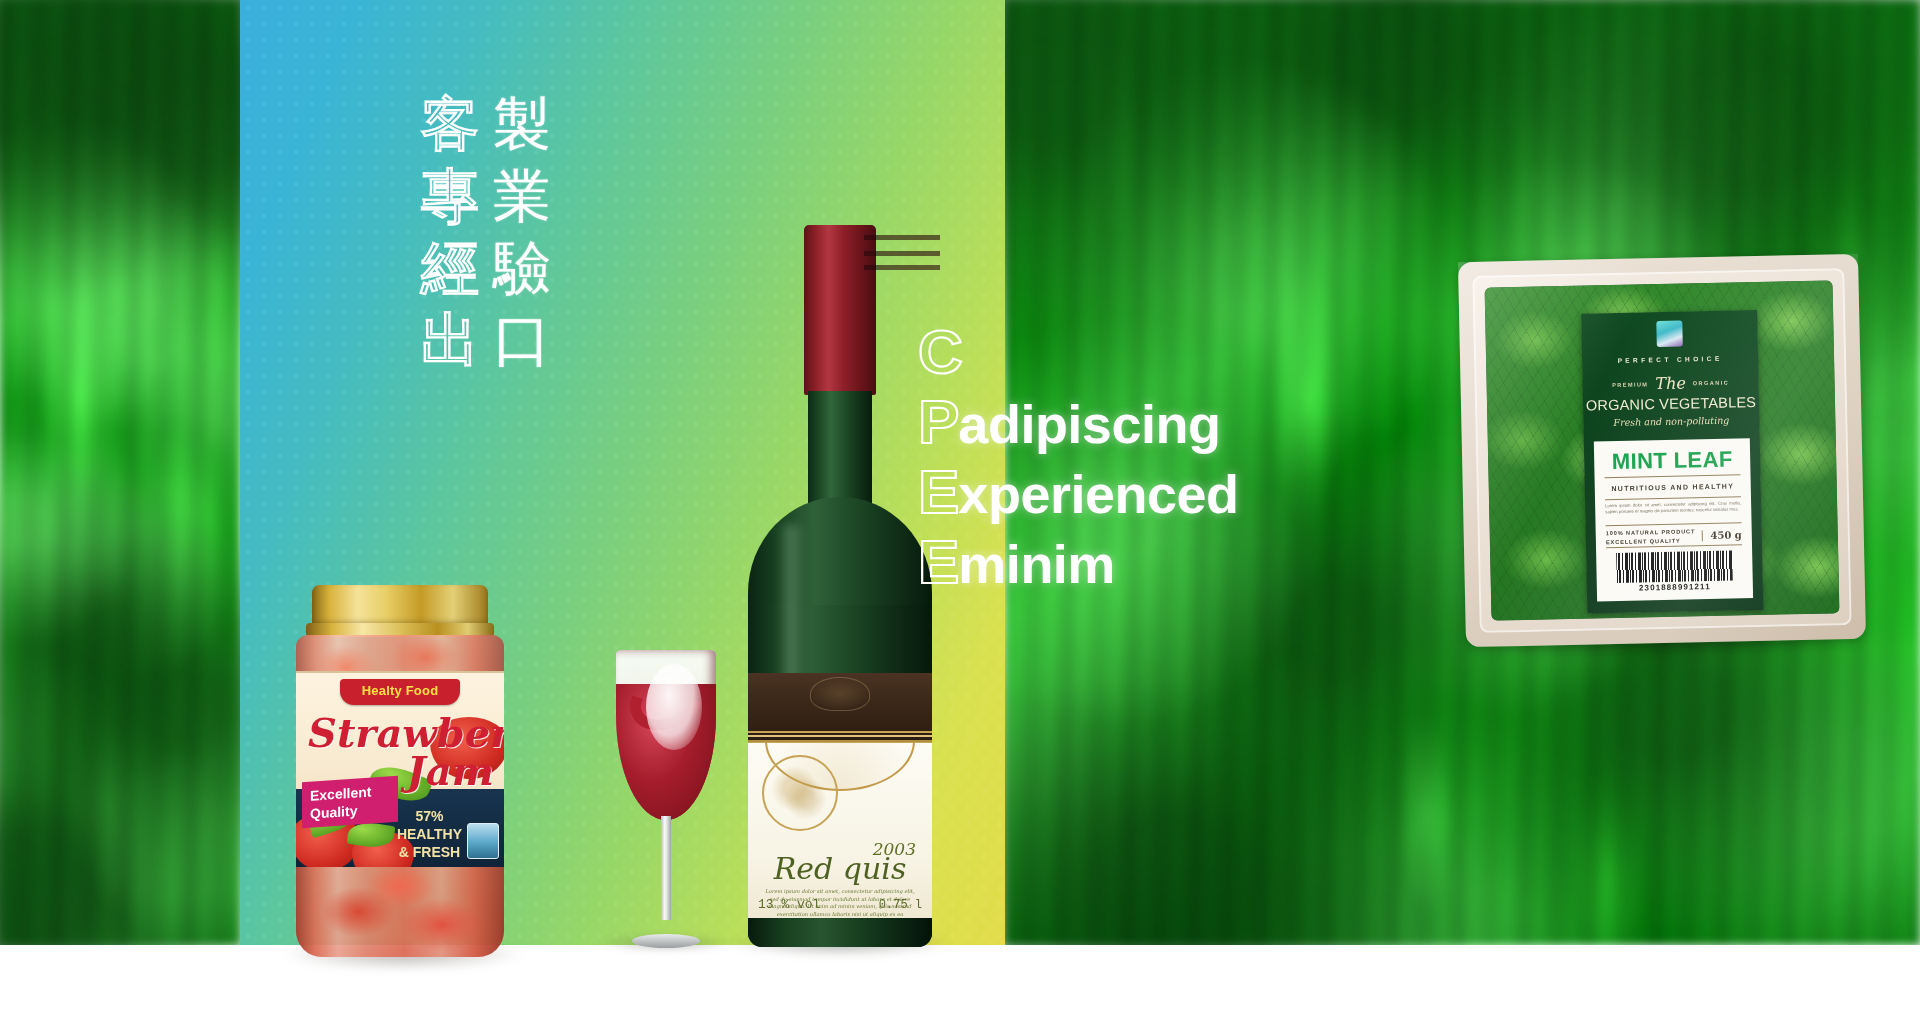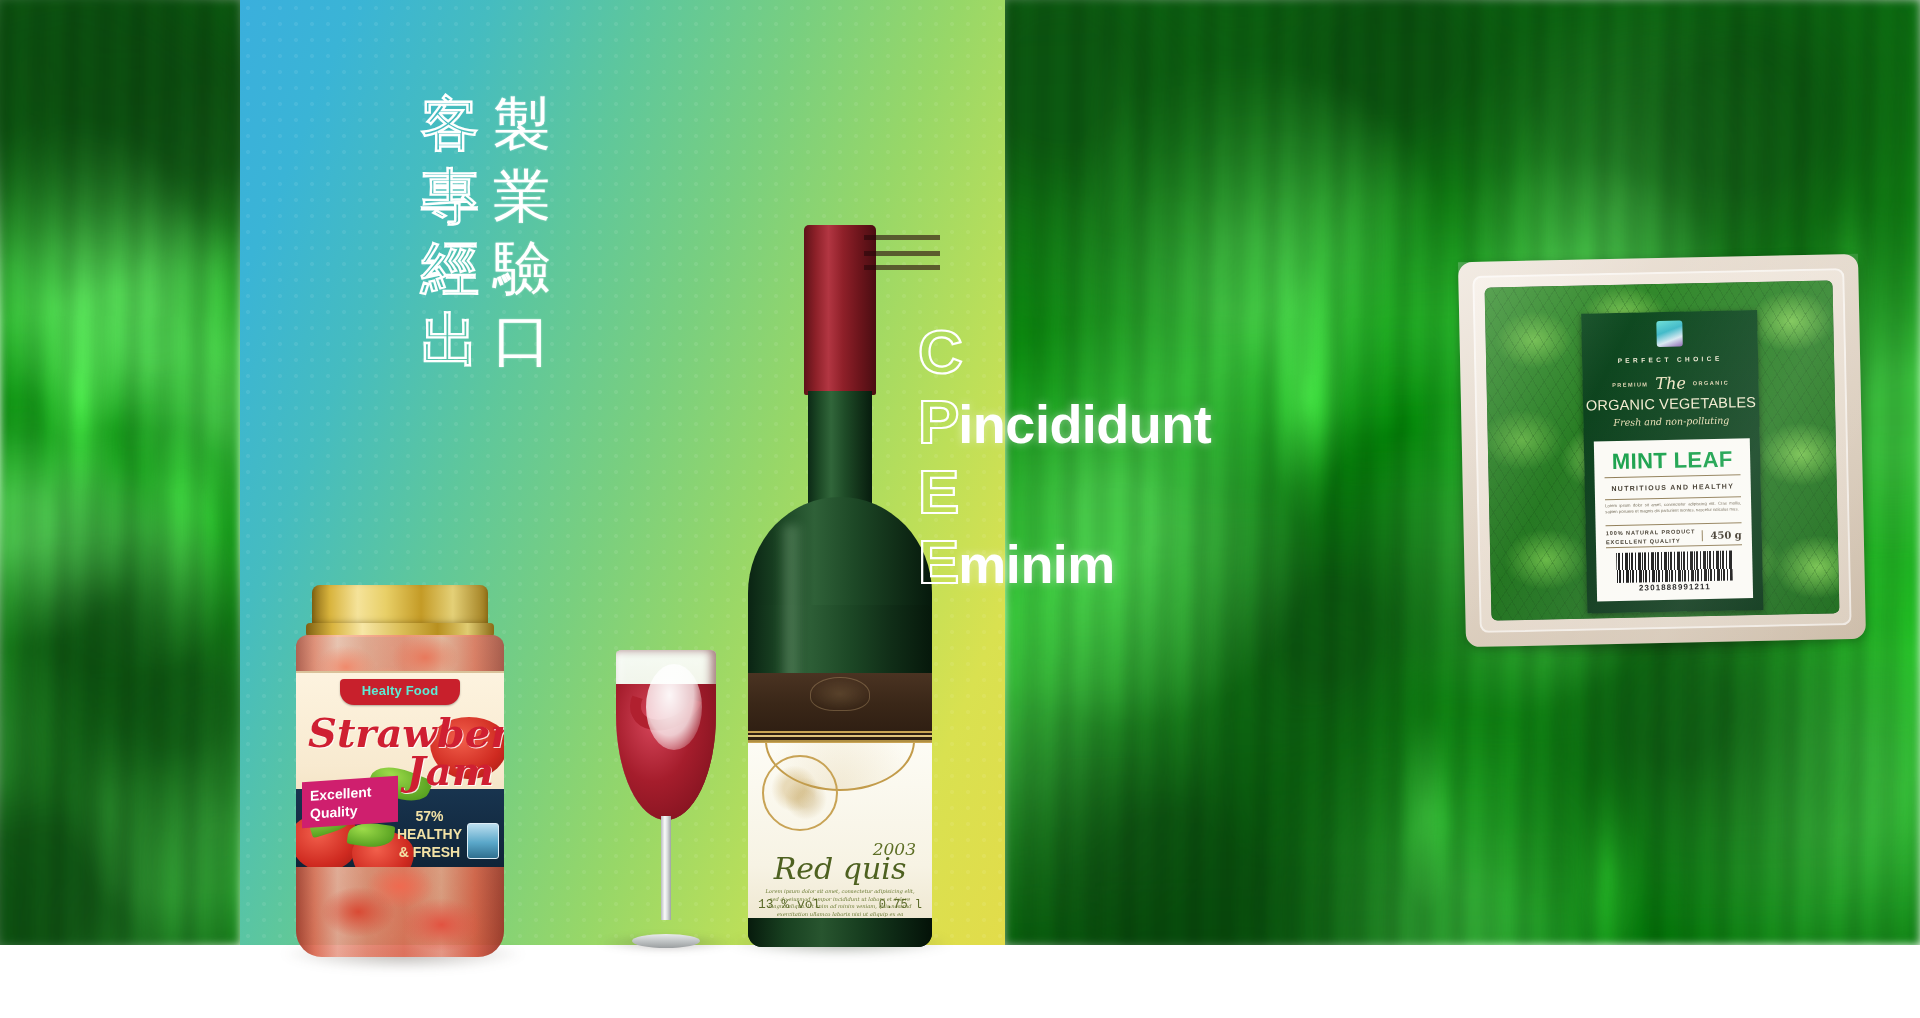--- a/index.html
+++ b/index.html
@@ -221,21 +221,21 @@
     width: 208px; height: 78px;
     background: linear-gradient(180deg,#18344f 0%,#0f2438 100%);
   }
   .jar-brand {
     position: absolute;
     left: 50%; transform: translateX(-50%);
     top: 6px;
     width: 120px; height: 26px;
     background: #c8202c;
     border-radius: 4px 4px 14px 14px;
-    color: #5eead4;
+    color: #fde047;
     font-size: 13px; font-weight: 700;
     text-align: center; line-height: 24px;
     letter-spacing: .2px;
     box-shadow: 0 1px 2px rgba(0,0,0,.3);
   }
   .jar-title1 {
     position: absolute;
     left: 12px; top: 36px;
     font-family: "DejaVu Serif", "Liberation Serif", serif;
     font-style: italic; font-weight: 700;
@@ -751,24 +751,25 @@
       <div class="cn-char cn-outline">出</div>
     </div>
   </div>
 
   <div class="cpee">
     <div class="cpee-line">
       <span class="cpee-cap">C</span>
     </div>
     <div class="cpee-line">
       <span class="cpee-cap">P</span>
-      <span class="cpee-rest">incididunt</span>
+      <span class="cpee-rest">adipiscing</span>
     </div>
     <div class="cpee-line">
       <span class="cpee-cap">E</span>
+      <span class="cpee-rest">xperienced</span>
     </div>
     <div class="cpee-line">
       <span class="cpee-cap">E</span>
       <span class="cpee-rest">minim</span>
     </div>
   </div>
 
   <div class="jar">
     <div class="jar-shadow"></div>
     <div class="jar-lid"></div>

